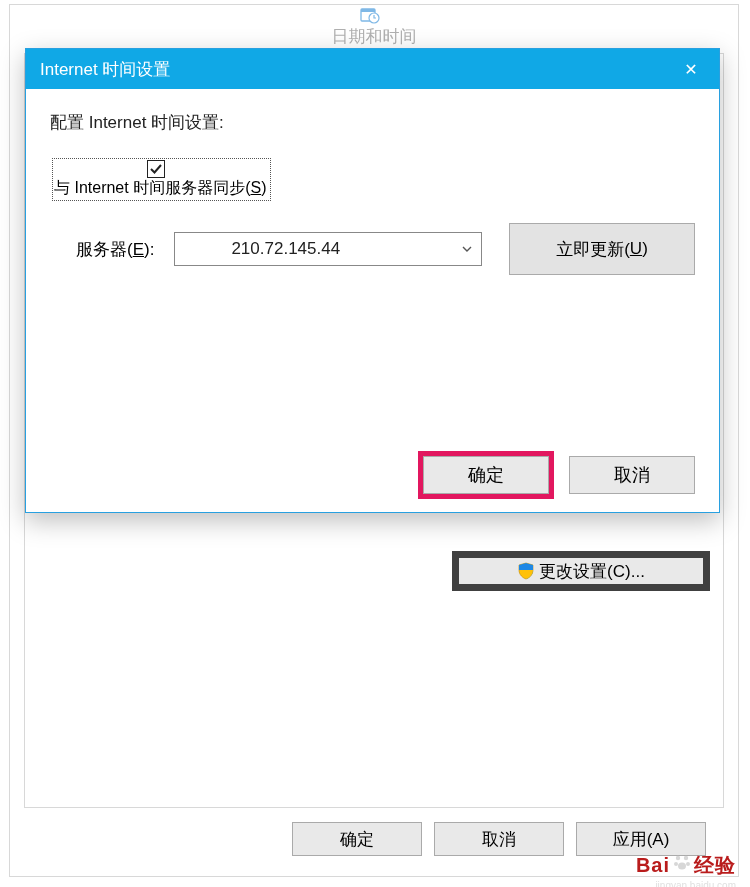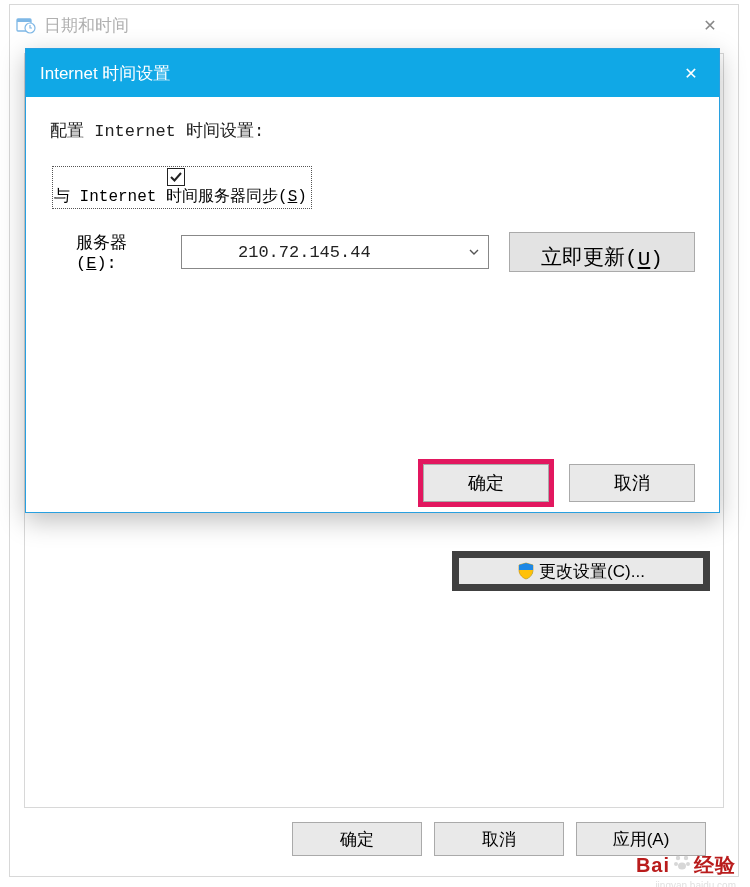--- a/index.html
+++ b/index.html
@@ -19,20 +19,21 @@
       width: 730px;
       height: 873px;
       border: 1px solid #d8d8d8;
       background: #fff;
     }
     .outer-titlebar {
       height: 40px;
       display: flex;
       align-items: center;
       padding: 0 6px;
+      flex-direction: column;
     }
     .outer-titlebar .title-icon {
       width: 20px; height: 20px;
       margin-right: 8px;
       display: inline-flex; align-items: center; justify-content: center;
     }
     .outer-titlebar .win-title {
       color: #b0b0b0;
       font-size: 17px;
       flex: 1;
@@ -88,34 +89,33 @@
     .inner-dialog {
       position: absolute;
       left: 25px; top: 48px;
       width: 695px;
       height: 465px;
       border: 1px solid #28a0e0;
       background: #fff;
       box-shadow: 0 8px 24px rgba(0,0,0,0.25);
     }
     .inner-titlebar {
-      height: 48px;
+      height: 40px;
       background: #10a8e6;
       display: flex; align-items: center;
       padding: 0 6px;
       color: #fff;
     }
     .inner-titlebar .title-icon { margin-right: 8px; }
     .inner-titlebar .win-title { color: #fff; flex: 1; font-size: 17px; }
     .inner-titlebar .close-btn { color: #fff; width: 44px; height: 36px; display:flex;align-items:center;justify-content:center;}
     .inner-body {
       padding: 22px 24px 2px 24px;
       position: relative;
       height: calc(100% - 40px);
-      font-family: Liberation Mono, monospace;
     }
     .config-heading { font-size: 17px; color: #222; margin-bottom: 24px; }
     .checkbox-row {
       display: inline-flex; align-items: center;
       border: 1px dotted #555;
       padding: 1px 4px 1px 1px;
       margin-bottom: 22px;
       margin-left: 2px;
       flex-direction: column;
     }
@@ -142,27 +142,27 @@
       position: relative;
     }
     .server-combo .combo-text { flex: 1; padding: 0 8px; font-size: 17px; color: #222; margin-left: 48px; }
     .server-combo .combo-arrow {
       width: 28px; height: 100%;
       display: flex; align-items: center; justify-content: center;
       border-left: none;
     }
     .update-now-btn {
       min-width: 186px;
-      height: 40px;
+      height: 52px;
       background: #e3e3e3;
       border: 1px solid #aaa;
-      font-size: 21px;
-      font-family: inherit;
-      cursor: pointer;
-      display: inline-flex; align-items:flex-end; justify-content:center;
+      font-size: 17px;
+      font-family: inherit;
+      cursor: pointer;
+      display: inline-flex; align-items:center; justify-content:center;
       margin-left: auto;
     }
     .status-highlight {
       border: 5px solid #e2175f;
       padding: 8px 12px;
       width: 574px;
       margin-left: -12px;
       margin-top: -4px;
     }
     .status-text { font-size: 17px; color: #222; }

